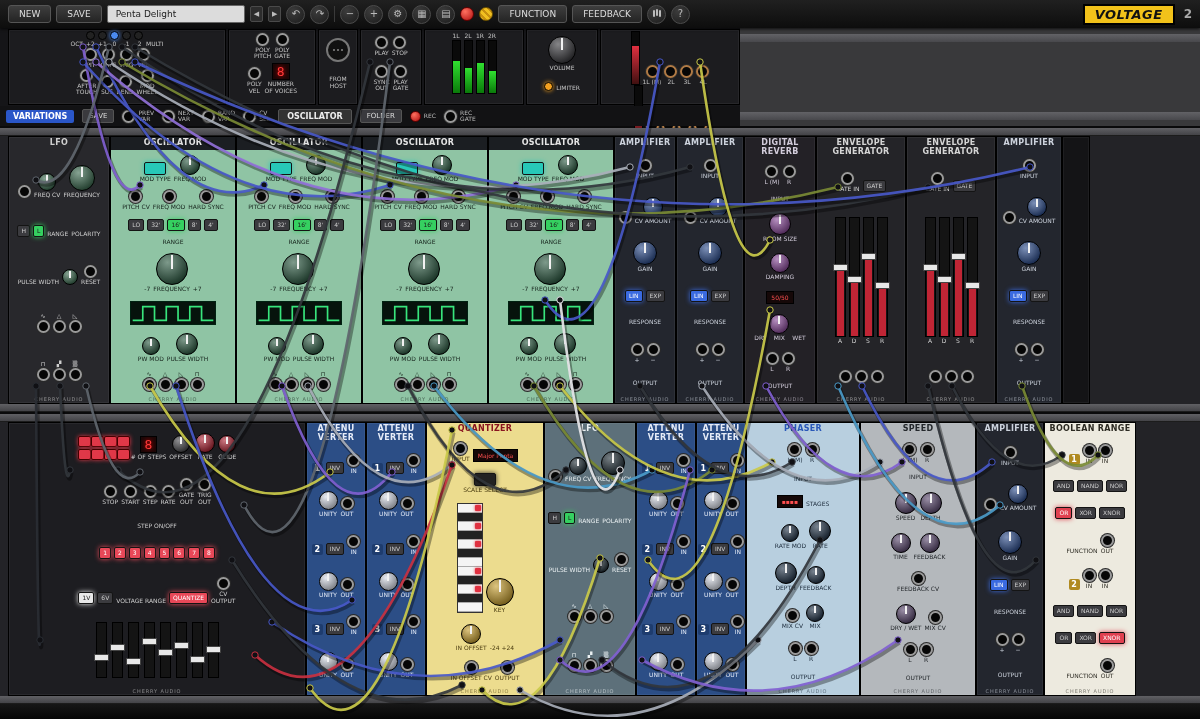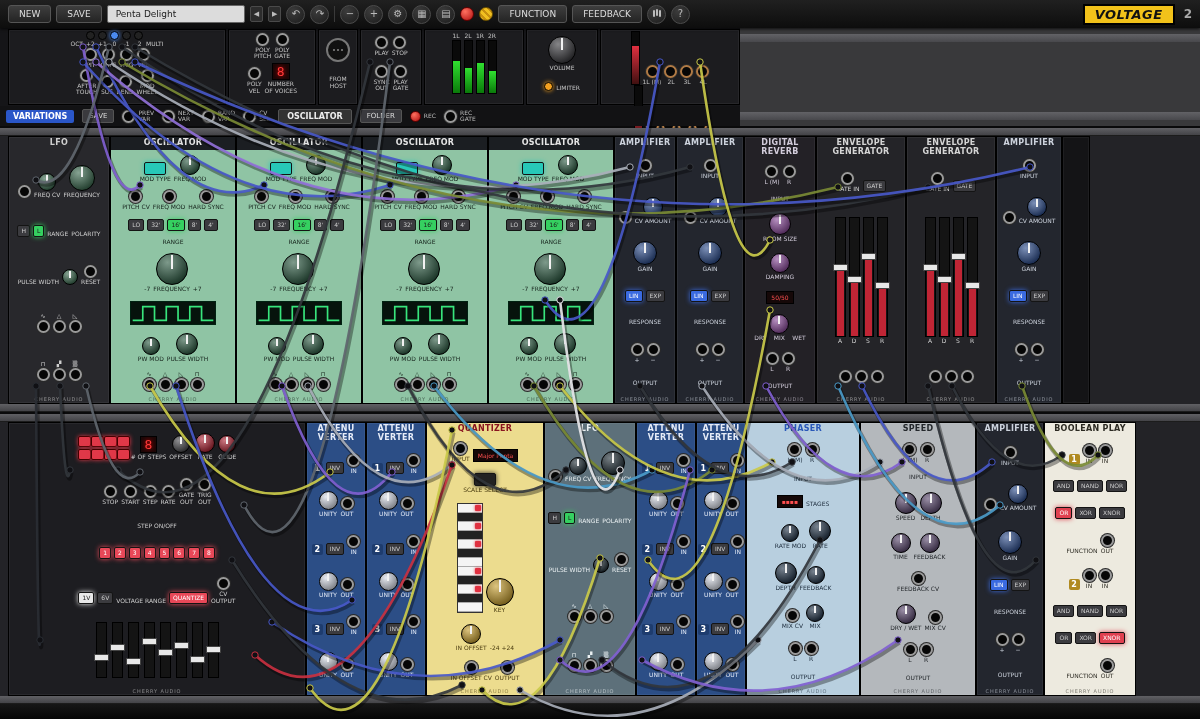--- a/index.html
+++ b/index.html
@@ -2118,21 +2118,21 @@
           </div>
           <div class="m-row">
             <div class="it">
               <div class="lab">OUTPUT</div>
             </div>
           </div>
         </div>
         <div class="brand">CHERRY AUDIO</div>
       </div>
       <div class="module" style="left: 1044px; width: 92px; background: rgb(237, 234, 223); color: rgb(44, 42, 34);">
-        <div class="m-title">BOOLEAN PLAY</div>
+        <div class="m-title">BOOLEAN RANGE</div>
         <div class="m-body">
           <div class="m-row">
             <div class="it">
               <div class="numchip" style="background: rgb(176, 138, 32);">1</div>
             </div>
             <div class="it">
               <div class="jack"></div>
               <div class="lab">IN</div>
             </div>
             <div class="it">

